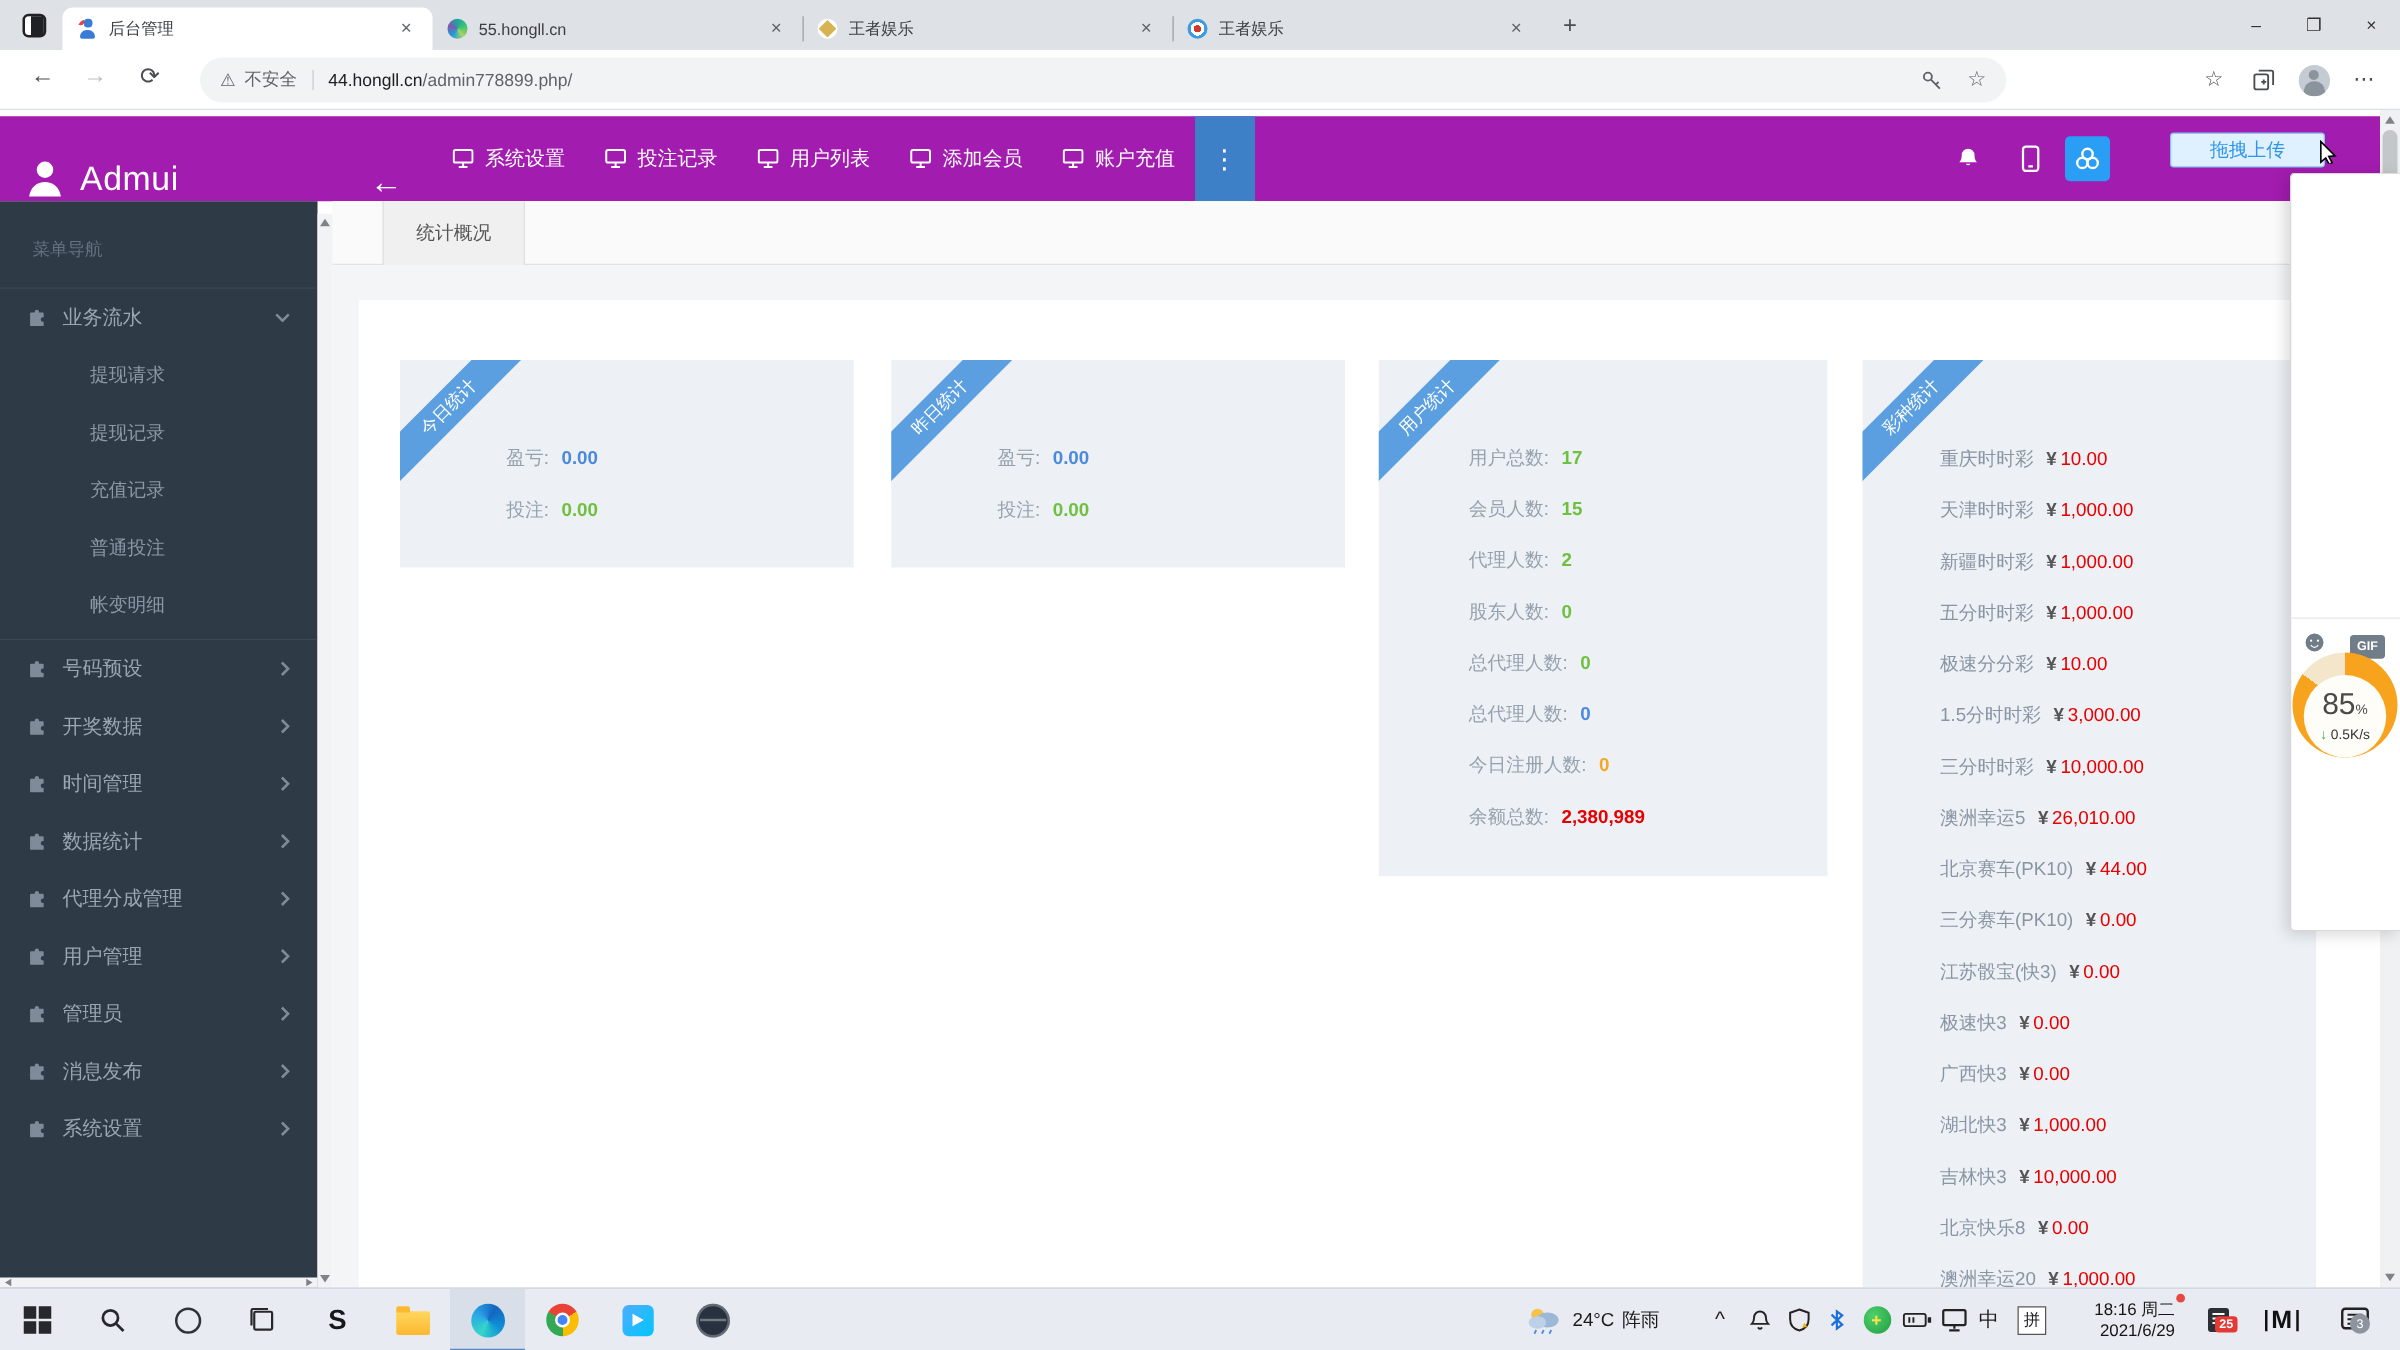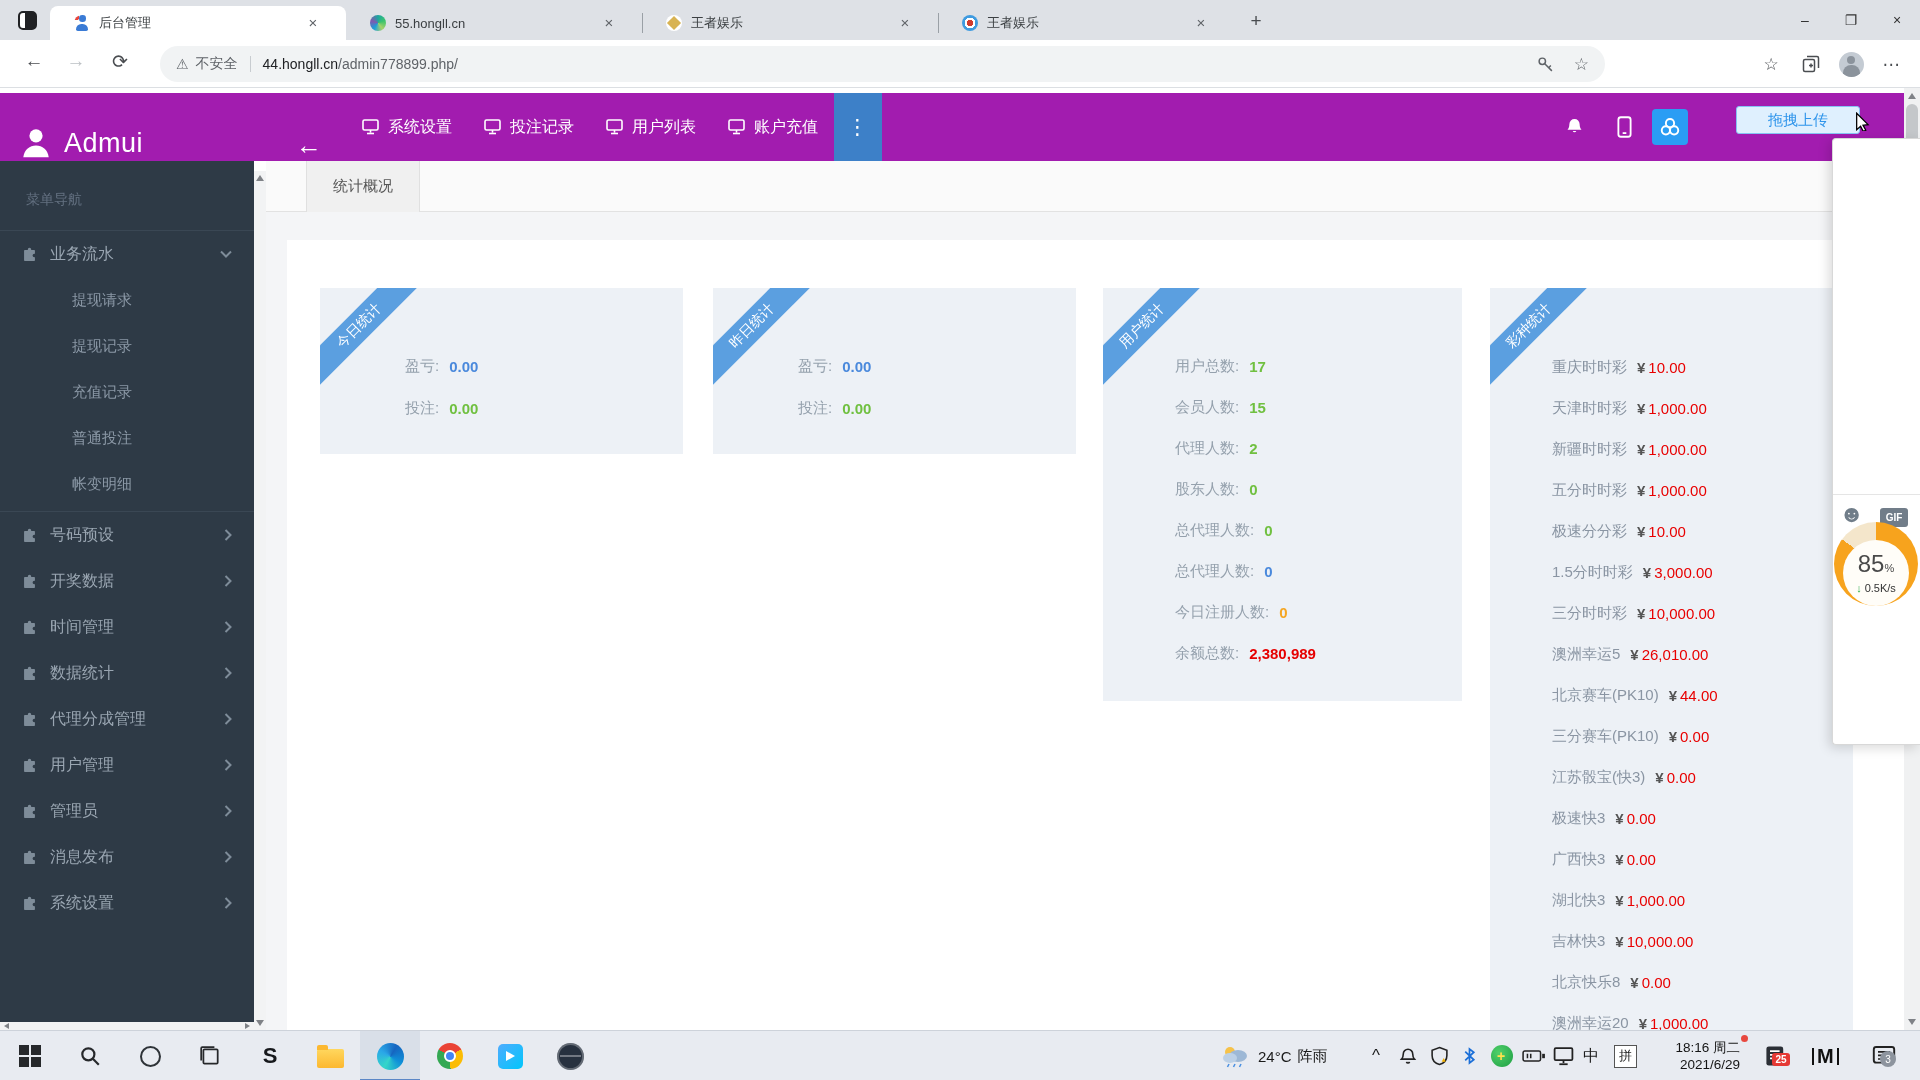--- a/index.html
+++ b/index.html
@@ -3,21 +3,21 @@
 <meta charset="utf-8">
 <style>
 *{margin:0;padding:0;box-sizing:border-box}
 body{font-family:"Liberation Sans","DejaVu Sans",sans-serif;background:#333}
 #screen{position:relative;width:1920px;height:1080px;background:#fff;overflow:hidden}
 
 
 .tabstrip{position:absolute;top:0;left:0;right:0;height:40px;background:#dee1e6;display:flex;align-items:flex-end}
 .tabsearch{width:34px;height:34px;margin:0 6px 3px 10px;display:flex;align-items:center;justify-content:center}
 .tabsearch .glyph{width:19px;height:19px;border-radius:5px;background:linear-gradient(90deg,#fff 0 5px,#202124 5px);border:2.5px solid #202124}
-.tab{height:34px;width:296px;display:flex;align-items:center;padding:0 24px;position:relative;color:#3c4043;font-size:13px}
+.tab{height:34px;width:296px;display:flex;align-items:center;padding:0 12px;position:relative;color:#3c4043;font-size:13px}
 .tab.active{background:#fff;border-radius:8px 8px 0 0}
 .tab:not(.active)+.tab:not(.active)::before{content:"";position:absolute;left:0;top:7px;width:1px;height:20px;background:#9aa0a6}
 .favicon{width:16px;height:16px;margin-right:9px;position:relative;border-radius:50%;flex:0 0 16px}
 .fav-admin{background:radial-gradient(circle at 2.5px 2.5px,#e8453c 0 2.5px,transparent 3px)}
 .fav-admin::before{content:"";position:absolute;top:0;left:5px;width:6.5px;height:6.5px;border-radius:50%;background:#3a7bd5}
 .fav-admin::after{content:"";position:absolute;bottom:0;left:2px;width:12px;height:7.5px;border-radius:6px 6px 2px 2px;background:#3a7bd5}
 .fav-swirl{background:conic-gradient(#1ba7a0,#3ec46d,#a6d26a,#1b9fd8,#8058b0,#1ba7a0)}
 .fav-gold{background:#fff}
 .fav-gold::before{content:"";position:absolute;inset:3px;background:#d8b353;transform:rotate(45deg)}
 .fav-target{background:radial-gradient(circle at 8px 8px,#d03a2e 0 3px,#fdfdfd 3px 5.5px,#3f9be0 5.5px)}
@@ -247,20 +247,28 @@
 
         <div class="nav-item">
           <svg width="17" height="16" viewBox="0 0 17 16">
             <rect x="1" y="1" width="15" height="10" rx="1.5" fill="none" stroke="#fff" stroke-width="1.6"></rect>
             <line x1="8.5" y1="11" x2="8.5" y2="13.7" stroke="#fff" stroke-width="1.6"></line>
             <line x1="5" y1="14.5" x2="12" y2="14.5" stroke="#fff" stroke-width="1.6"></line>
           </svg>
           <span>用户列表</span>
         </div>
 
+        <div class="nav-item">
+          <svg width="17" height="16" viewBox="0 0 17 16">
+            <rect x="1" y="1" width="15" height="10" rx="1.5" fill="none" stroke="#fff" stroke-width="1.6"></rect>
+            <line x1="8.5" y1="11" x2="8.5" y2="13.7" stroke="#fff" stroke-width="1.6"></line>
+            <line x1="5" y1="14.5" x2="12" y2="14.5" stroke="#fff" stroke-width="1.6"></line>
+          </svg>
+          <span>添加会员</span>
+        </div>
 
         <div class="nav-item">
           <svg width="17" height="16" viewBox="0 0 17 16">
             <rect x="1" y="1" width="15" height="10" rx="1.5" fill="none" stroke="#fff" stroke-width="1.6"></rect>
             <line x1="8.5" y1="11" x2="8.5" y2="13.7" stroke="#fff" stroke-width="1.6"></line>
             <line x1="5" y1="14.5" x2="12" y2="14.5" stroke="#fff" stroke-width="1.6"></line>
           </svg>
           <span>账户充值</span>
         </div>
 

